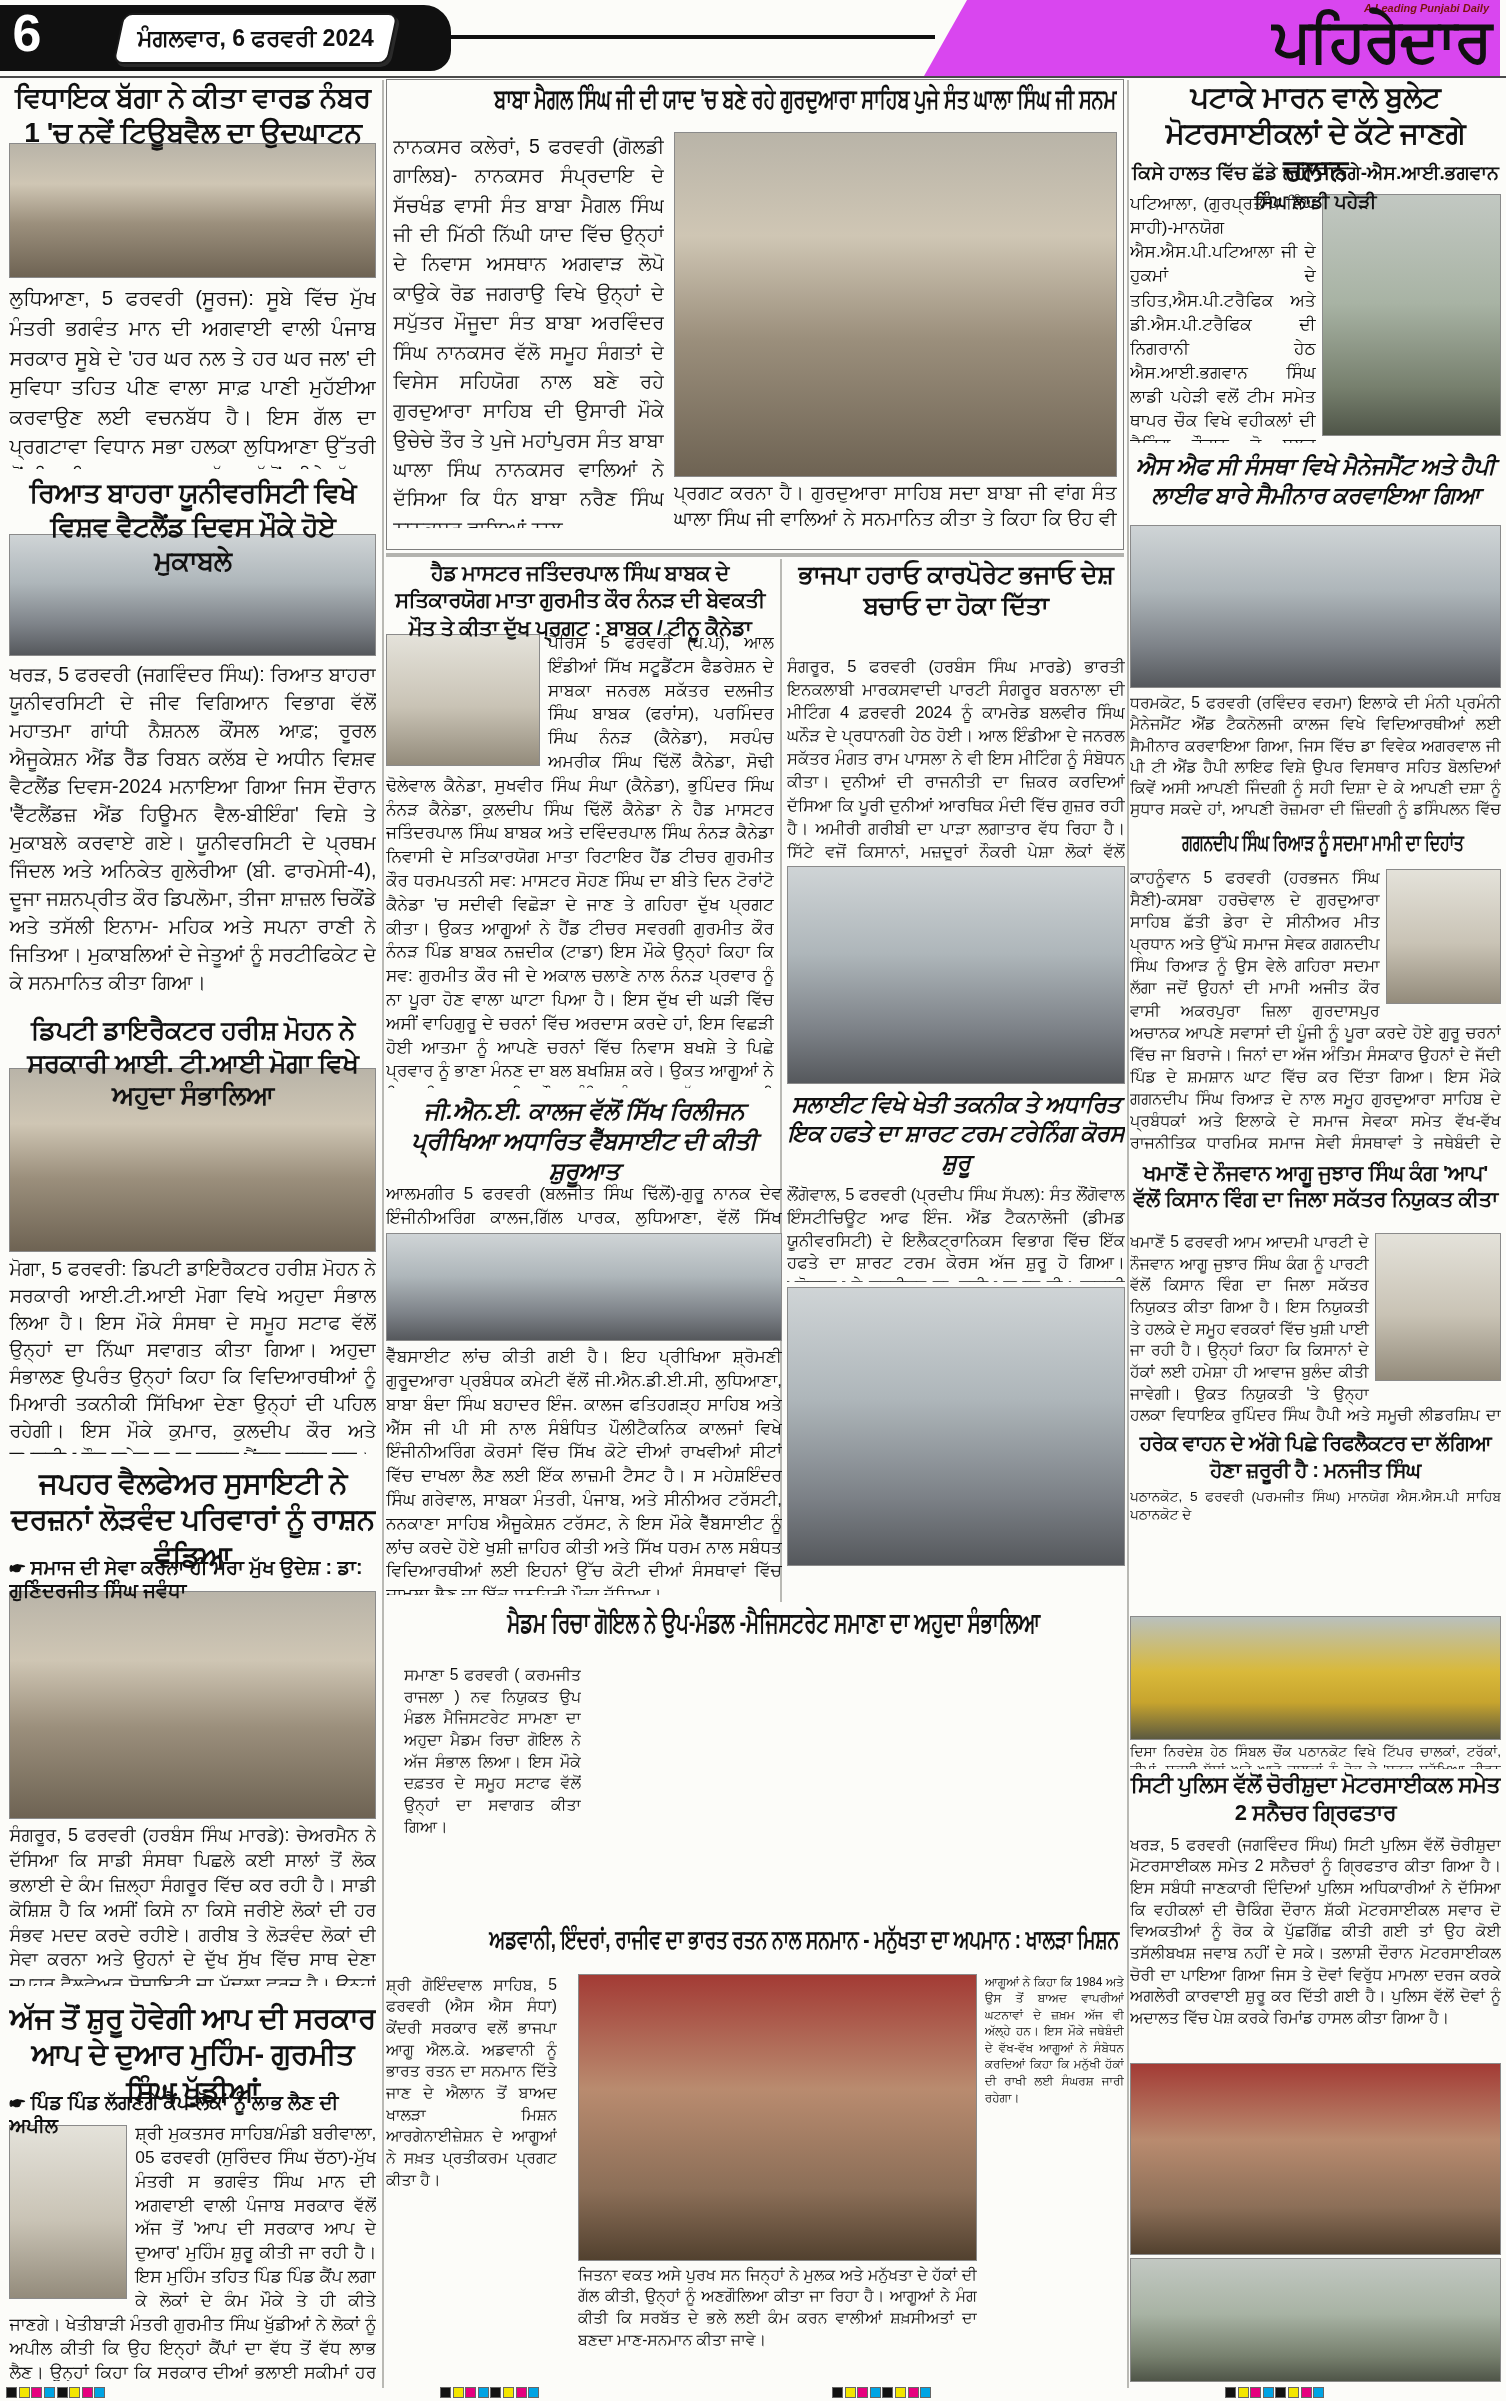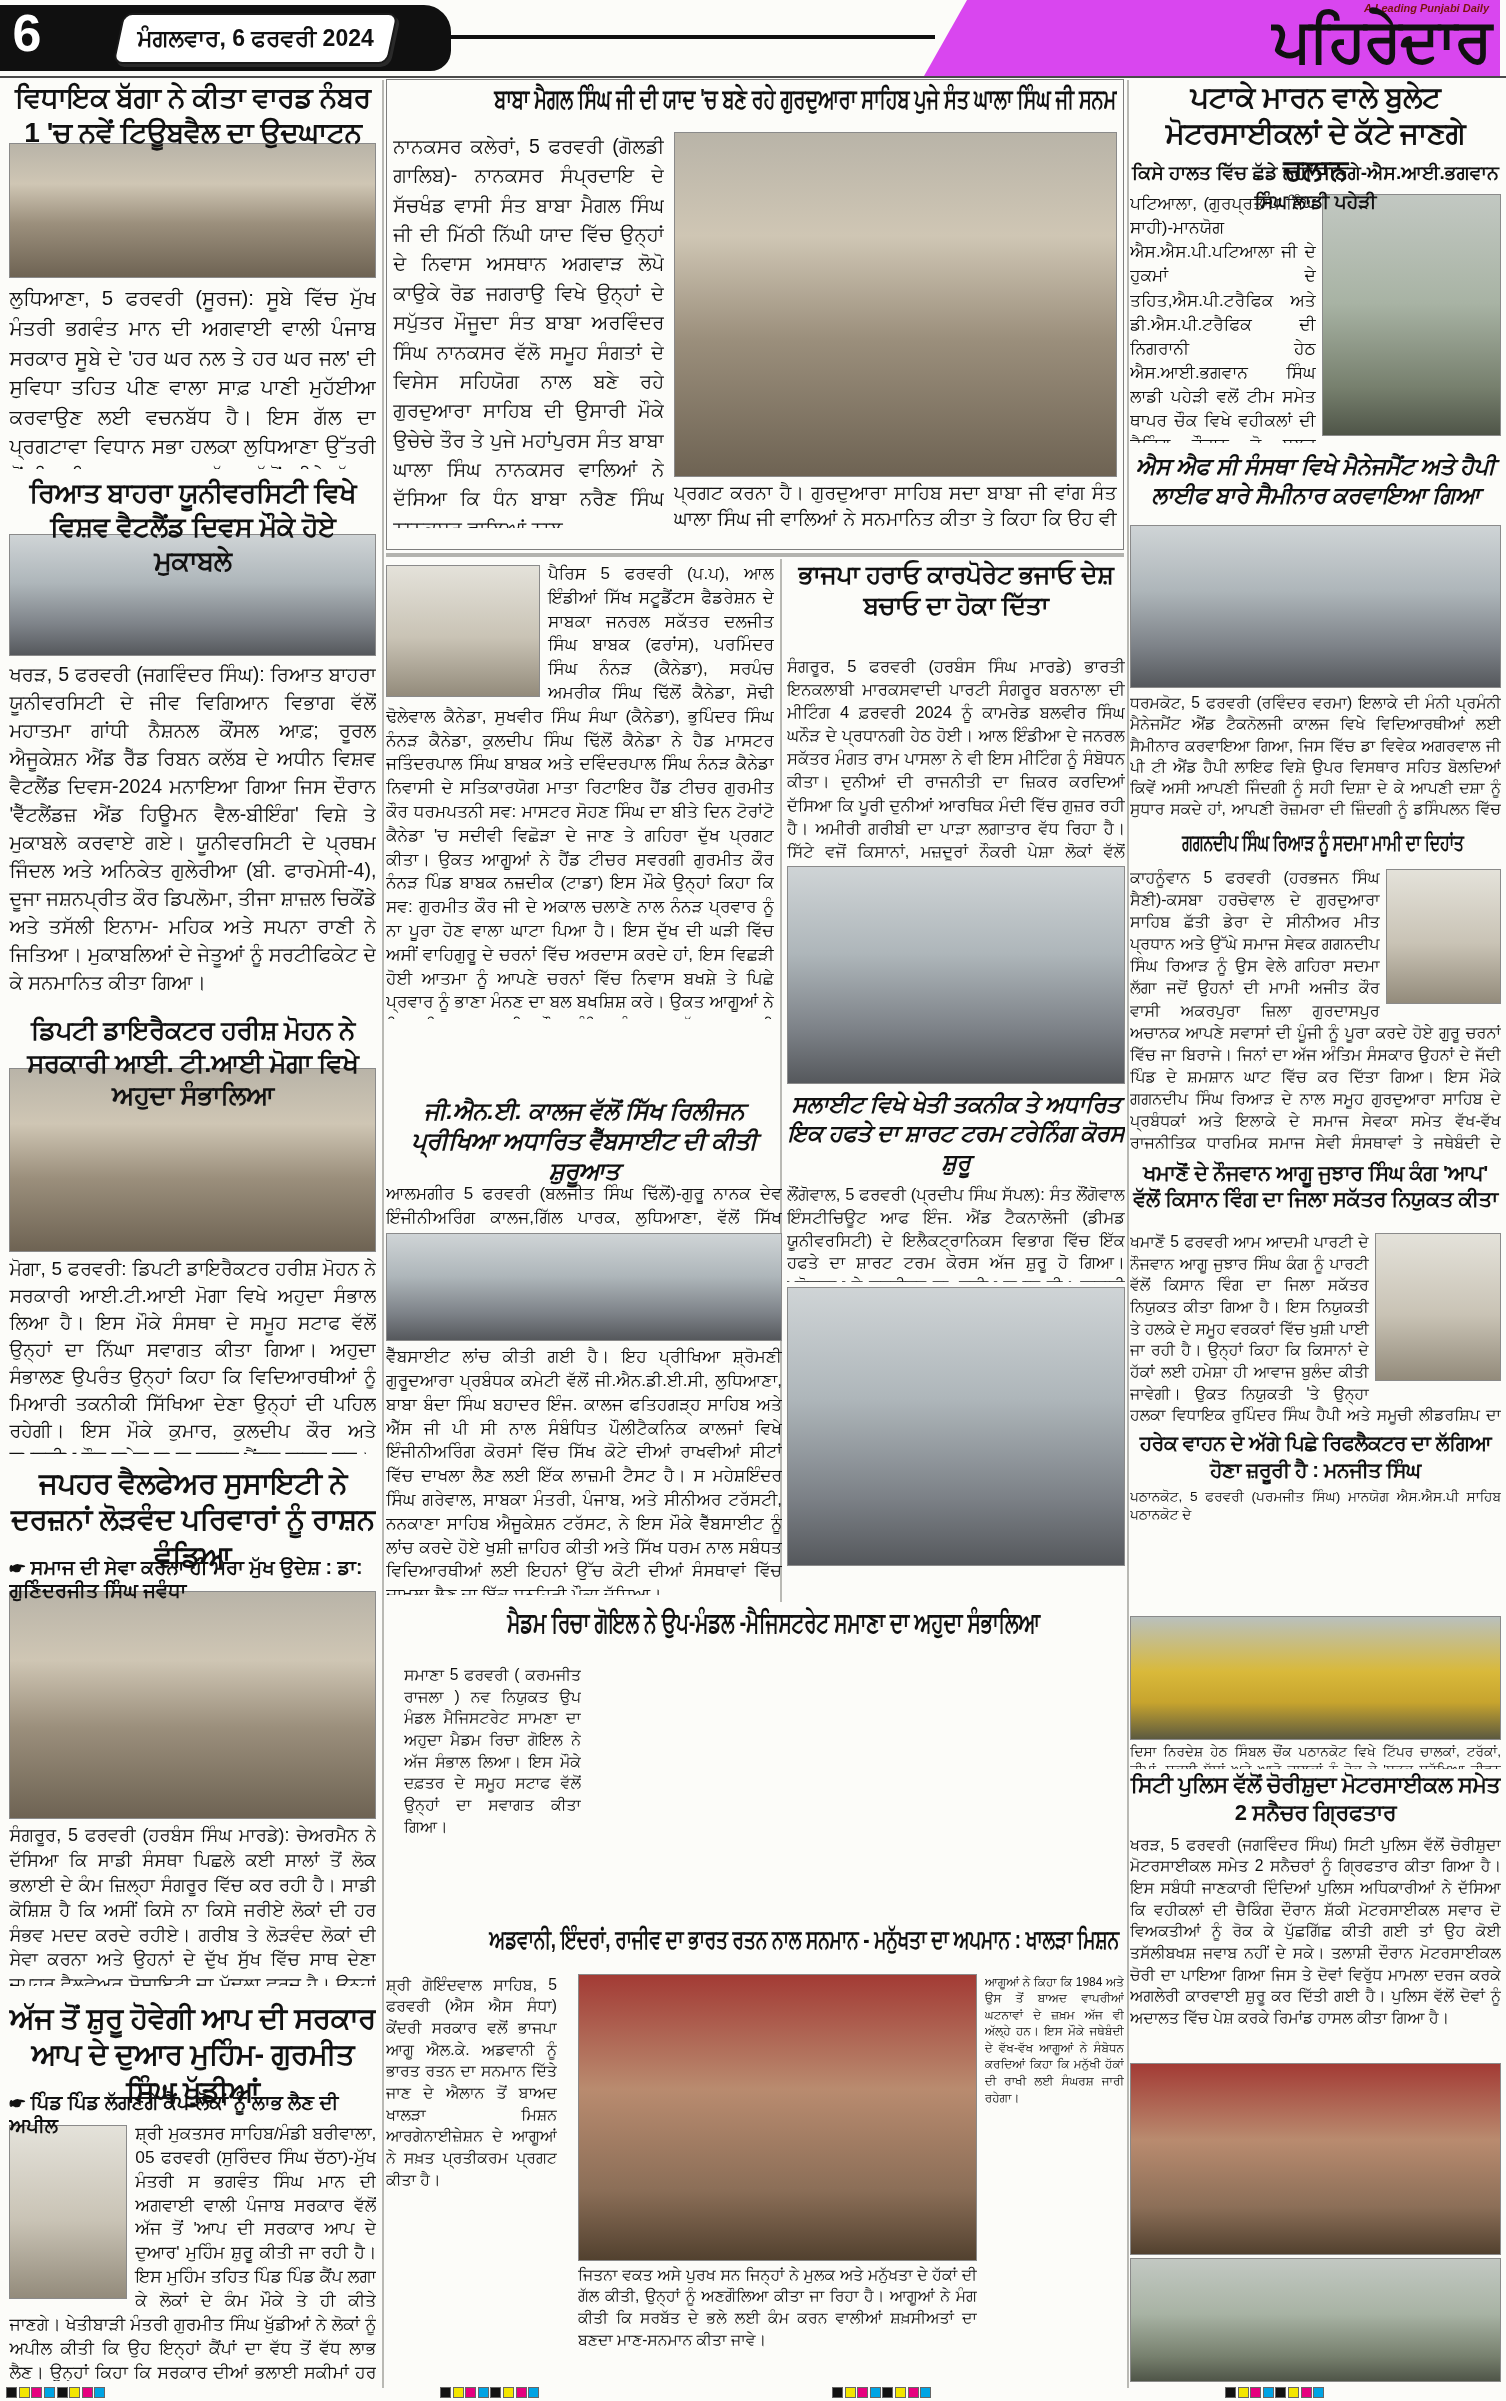--- a/index.html
+++ b/index.html
@@ -197,20 +197,21 @@
     </div>
   </div>
 
   <div class="art" id="a3">
     <div class="hl">ਰਿਆਤ ਬਾਹਰਾ ਯੂਨੀਵਰਸਿਟੀ ਵਿਖੇ ਵਿਸ਼ਵ ਵੈਟਲੈਂਡ ਦਿਵਸ ਮੌਕੇ ਹੋਏ ਮੁਕਾਬਲੇ</div>
     <div class="ph ph-room"></div>
     <div class="bd">ਖਰੜ, 5 ਫਰਵਰੀ (ਜਗਵਿੰਦਰ ਸਿੰਘ): ਰਿਆਤ ਬਾਹਰਾ ਯੂਨੀਵਰਸਿਟੀ ਦੇ ਜੀਵ ਵਿਗਿਆਨ ਵਿਭਾਗ ਵੱਲੋਂ ਮਹਾਤਮਾ ਗਾਂਧੀ ਨੈਸ਼ਨਲ ਕੌਂਸਲ ਆਫ਼; ਰੂਰਲ ਐਜੂਕੇਸ਼ਨ ਐਂਡ ਰੈੱਡ ਰਿਬਨ ਕਲੱਬ ਦੇ ਅਧੀਨ ਵਿਸ਼ਵ ਵੈਟਲੈਂਡ ਦਿਵਸ-2024 ਮਨਾਇਆ ਗਿਆ ਜਿਸ ਦੌਰਾਨ 'ਵੈੱਟਲੈਂਡਜ਼ ਐਂਡ ਹਿਊਮਨ ਵੈਲ-ਬੀਇੰਗ' ਵਿਸ਼ੇ ਤੇ ਮੁਕਾਬਲੇ ਕਰਵਾਏ ਗਏ। ਯੂਨੀਵਰਸਿਟੀ ਦੇ ਪ੍ਰਥਮ ਜਿੰਦਲ ਅਤੇ ਅਨਿਕੇਤ ਗੁਲੇਰੀਆ (ਬੀ. ਫਾਰਮੇਸੀ-4), ਦੂਜਾ ਜਸ਼ਨਪ੍ਰੀਤ ਕੌਰ ਡਿਪਲੋਮਾ, ਤੀਜਾ ਸ਼ਾਜ਼ਲ ਚਿਕੌਂਡੇ ਅਤੇ ਤਸੱਲੀ ਇਨਾਮ- ਮਹਿਕ ਅਤੇ ਸਪਨਾ ਰਾਣੀ ਨੇ ਜਿਤਿਆ। ਮੁਕਾਬਲਿਆਂ ਦੇ ਜੇਤੂਆਂ ਨੂੰ ਸਰਟੀਫਿਕੇਟ ਦੇ ਕੇ ਸਨਮਾਨਿਤ ਕੀਤਾ ਗਿਆ।</div>
   </div>
 
   <div class="art" id="a4">
+    <div class="hl">ਹੈਡ ਮਾਸਟਰ ਜਤਿੰਦਰਪਾਲ ਸਿੰਘ ਬਾਬਕ ਦੇ ਸਤਿਕਾਰਯੋਗ ਮਾਤਾ ਗੁਰਮੀਤ ਕੌਰ ਨੰਨੜ ਦੀ ਬੇਵਕਤੀ ਮੌਤ ਤੇ ਕੀਤਾ ਦੁੱਖ ਪ੍ਰਗਟ : ਬਾਬਕ / ਟੀਨੂ ਕੈਨੇਡਾ</div>
     <div class="bd">
       <div class="ph ph-portrait"></div>
       <span>ਪੈਰਿਸ 5 ਫਰਵਰੀ (ਪ.ਪ), ਆਲ ਇੰਡੀਆਂ ਸਿੱਖ ਸਟੂਡੈਂਟਸ ਫੈਡਰੇਸ਼ਨ ਦੇ ਸਾਬਕਾ ਜਨਰਲ ਸਕੱਤਰ ਦਲਜੀਤ ਸਿੰਘ ਬਾਬਕ (ਫਰਾਂਸ), ਪਰਮਿੰਦਰ ਸਿੰਘ ਨੰਨੜ (ਕੈਨੇਡਾ), ਸਰਪੰਚ ਅਮਰੀਕ ਸਿੰਘ ਢਿੱਲੋਂ ਕੈਨੇਡਾ, ਸੋਢੀ ਢੋਲੇਵਾਲ ਕੈਨੇਡਾ, ਸੁਖਵੀਰ ਸਿੰਘ ਸੰਘਾ (ਕੈਨੇਡਾ), ਭੁਪਿੰਦਰ ਸਿੰਘ ਨੰਨੜ ਕੈਨੇਡਾ, ਕੁਲਦੀਪ ਸਿੰਘ ਢਿੱਲੋਂ ਕੈਨੇਡਾ ਨੇ ਹੈਡ ਮਾਸਟਰ ਜਤਿੰਦਰਪਾਲ ਸਿੰਘ ਬਾਬਕ ਅਤੇ ਦਵਿੰਦਰਪਾਲ ਸਿੰਘ ਨੰਨੜ ਕੈਨੇਡਾ ਨਿਵਾਸੀ ਦੇ ਸਤਿਕਾਰਯੋਗ ਮਾਤਾ ਰਿਟਾਇਰ ਹੈਂਡ ਟੀਚਰ ਗੁਰਮੀਤ ਕੌਰ ਧਰਮਪਤਨੀ ਸਵ: ਮਾਸਟਰ ਸੋਹਣ ਸਿੰਘ ਦਾ ਬੀਤੇ ਦਿਨ ਟੋਰਾਂਟੋ ਕੈਨੇਡਾ 'ਚ ਸਦੀਵੀ ਵਿਛੋੜਾ ਦੇ ਜਾਣ ਤੇ ਗਹਿਰਾ ਦੁੱਖ ਪ੍ਰਗਟ ਕੀਤਾ। ਉਕਤ ਆਗੂਆਂ ਨੇ ਹੈਂਡ ਟੀਚਰ ਸਵਰਗੀ ਗੁਰਮੀਤ ਕੌਰ ਨੰਨੜ ਪਿੰਡ ਬਾਬਕ ਨਜ਼ਦੀਕ (ਟਾਡਾ) ਇਸ ਮੌਕੇ ਉਨ੍ਹਾਂ ਕਿਹਾ ਕਿ ਸਵ: ਗੁਰਮੀਤ ਕੌਰ ਜੀ ਦੇ ਅਕਾਲ ਚਲਾਣੇ ਨਾਲ ਨੰਨੜ ਪ੍ਰਵਾਰ ਨੂੰ ਨਾ ਪੂਰਾ ਹੋਣ ਵਾਲਾ ਘਾਟਾ ਪਿਆ ਹੈ। ਇਸ ਦੁੱਖ ਦੀ ਘੜੀ ਵਿੱਚ ਅਸੀਂ ਵਾਹਿਗੁਰੂ ਦੇ ਚਰਨਾਂ ਵਿੱਚ ਅਰਦਾਸ ਕਰਦੇ ਹਾਂ, ਇਸ ਵਿਛੜੀ ਹੋਈ ਆਤਮਾ ਨੂੰ ਆਪਣੇ ਚਰਨਾਂ ਵਿੱਚ ਨਿਵਾਸ ਬਖਸ਼ੇ ਤੇ ਪਿਛੇ ਪ੍ਰਵਾਰ ਨੂੰ ਭਾਣਾ ਮੰਨਣ ਦਾ ਬਲ ਬਖਸ਼ਿਸ਼ ਕਰੇ। ਉਕਤ ਆਗੂਆਂ ਨੇ ਕਿਹਾ ਕਿ ਸਵ: ਗੁਰਮੀਤ ਕੌਰ ਅੰਤਿਮ ਸੰਸਕਾਰ ਅੱਜ 6 ਫਰਵਰੀ 2024 ਨੂੰ ਵਿਖੇ 2 ਵਜੇ ਤੋਂ 2-30 ਤੱਕ ਹੋਵੇਗਾ। ਸੰਸਕਾਰ ਤੋਂ ਬਾਅਦ ਸਵ: ਗੁਰਮੀਤ ਕੌਰ ਦੀ ਆਤਮਿਕ ਸ਼ਾਤੀ ਵਾਸਤੇ ਰਖਾਏ ਸ਼੍ਰੀ ਅਖੰਡ ਪਾਠ ਸਾਹਿਬ ਦੇ ਭੋਗ ਗੁਰਦੁਆਰਾ ਸ਼ਹੀਦਗੜ੍ਹ ਸਾਹਿਬ ਟੋਰਾਂਟੋ ਕੈਨੇਡਾ ਵਿਖੇ ਬਾਅਦ ਦੁਪਹਿਰ 3-00 ਤੋਂ 5-00 ਵਜੇ ਭੋਗ ਪੈਣ ਉਪਰੰਤ ਸਵ: ਗੁਰਮੀਤ ਕੌਰ ਜੀ ਦੀ ਆਤਮਿਕ ਸ਼ਾਤੀ ਲਈ ਪ੍ਰਮਾਤਮਾ ਦੇ ਚਰਨਾਂ ਵਿਚ ਅਰਦਾਸ ਹੋਵੇਗੀ। ਇਸ ਮੌਕੇ ਸਾਰੇ ਰਿਸ਼ਤੇਦਾਰਾਂ, ਕਰੀਬੀ ਸਬੰਧੀਆਂ ਨੂੰ ਅੰਤਿਮ ਅਰਦਾਸ 'ਚ ਸ਼ਾਮਲ ਹੋਣ ਦੀ ਬੇਨਤੀ ਕੀਤੀ ਜਾਂਦੀ ਹੈ।</span>
     </div>
   </div>
 
   <div class="art" id="a5">
     <div class="hl">ਭਾਜਪਾ ਹਰਾਓ ਕਾਰਪੋਰੇਟ ਭਜਾਓ ਦੇਸ਼ ਬਚਾਓ ਦਾ ਹੋਕਾ ਦਿੱਤਾ</div>
     <div class="bd">ਸੰਗਰੂਰ, 5 ਫਰਵਰੀ (ਹਰਬੰਸ ਸਿੰਘ ਮਾਰਡੇ) ਭਾਰਤੀ ਇਨਕਲਾਬੀ ਮਾਰਕਸਵਾਦੀ ਪਾਰਟੀ ਸੰਗਰੂਰ ਬਰਨਾਲਾ ਦੀ ਮੀਟਿੰਗ 4 ਫ਼ਰਵਰੀ 2024 ਨੂੰ ਕਾਮਰੇਡ ਬਲਵੀਰ ਸਿੰਘ ਘਨੌੜ ਦੇ ਪ੍ਰਧਾਨਗੀ ਹੇਠ ਹੋਈ। ਆਲ ਇੰਡੀਆ ਦੇ ਜਨਰਲ ਸਕੱਤਰ ਮੰਗਤ ਰਾਮ ਪਾਸਲਾ ਨੇ ਵੀ ਇਸ ਮੀਟਿੰਗ ਨੂੰ ਸੰਬੋਧਨ ਕੀਤਾ। ਦੁਨੀਆਂ ਦੀ ਰਾਜਨੀਤੀ ਦਾ ਜ਼ਿਕਰ ਕਰਦਿਆਂ ਦੱਸਿਆ ਕਿ ਪੂਰੀ ਦੁਨੀਆਂ ਆਰਥਿਕ ਮੰਦੀ ਵਿੱਚ ਗੁਜ਼ਰ ਰਹੀ ਹੈ। ਅਮੀਰੀ ਗਰੀਬੀ ਦਾ ਪਾੜਾ ਲਗਾਤਾਰ ਵੱਧ ਰਿਹਾ ਹੈ। ਸਿੱਟੇ ਵਜੋਂ ਕਿਸਾਨਾਂ, ਮਜ਼ਦੂਰਾਂ ਨੌਕਰੀ ਪੇਸ਼ਾ ਲੋਕਾਂ ਵੱਲੋਂ ਸੰਘਰਸ਼ ਕੀਤੇ ਜਾ ਰਹੇ ਹਨ। ਪੂੰਜੀਵਾਦੀ ਦੇਸ਼ ਅਮਰੀਕਾ, ਯੂਕੇ, ਫਰਾਂਸ, ਜਰਮਨੀ ਵਰਗੇ ਦੇਸ਼ਾਂ ਵਿੱਚ ਉਜਰਤਾਂ ਦੇ ਵਾਧੇ ਲਈ ਲੰਮੇ ਸੰਘਰਸ਼ ਹੋ ਰਹੇ ਹਨ। ਭਾਜਪਾ ਸਰਕਾਰ ਦੀ ਬੇਰੁਜ਼ਗਾਰੀ, ਗਰੀਬੀ, ਸਿਹਤ ਵਿੱਦਿਆ ਸਹੂਲਤਾਂ ਨੂੰ ਛੱਡ</div>
     <div class="ph ph-room"></div>

